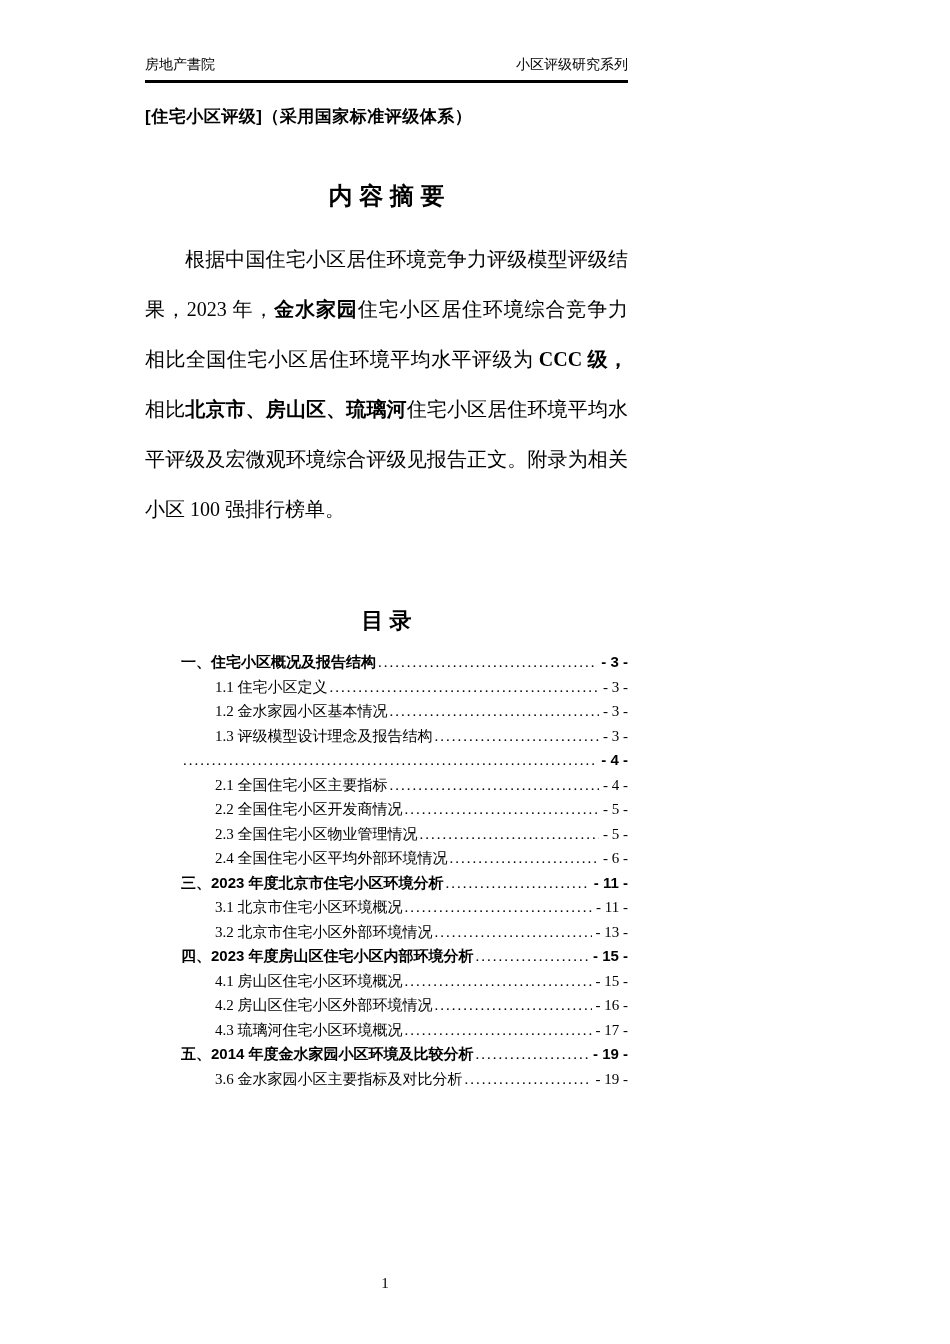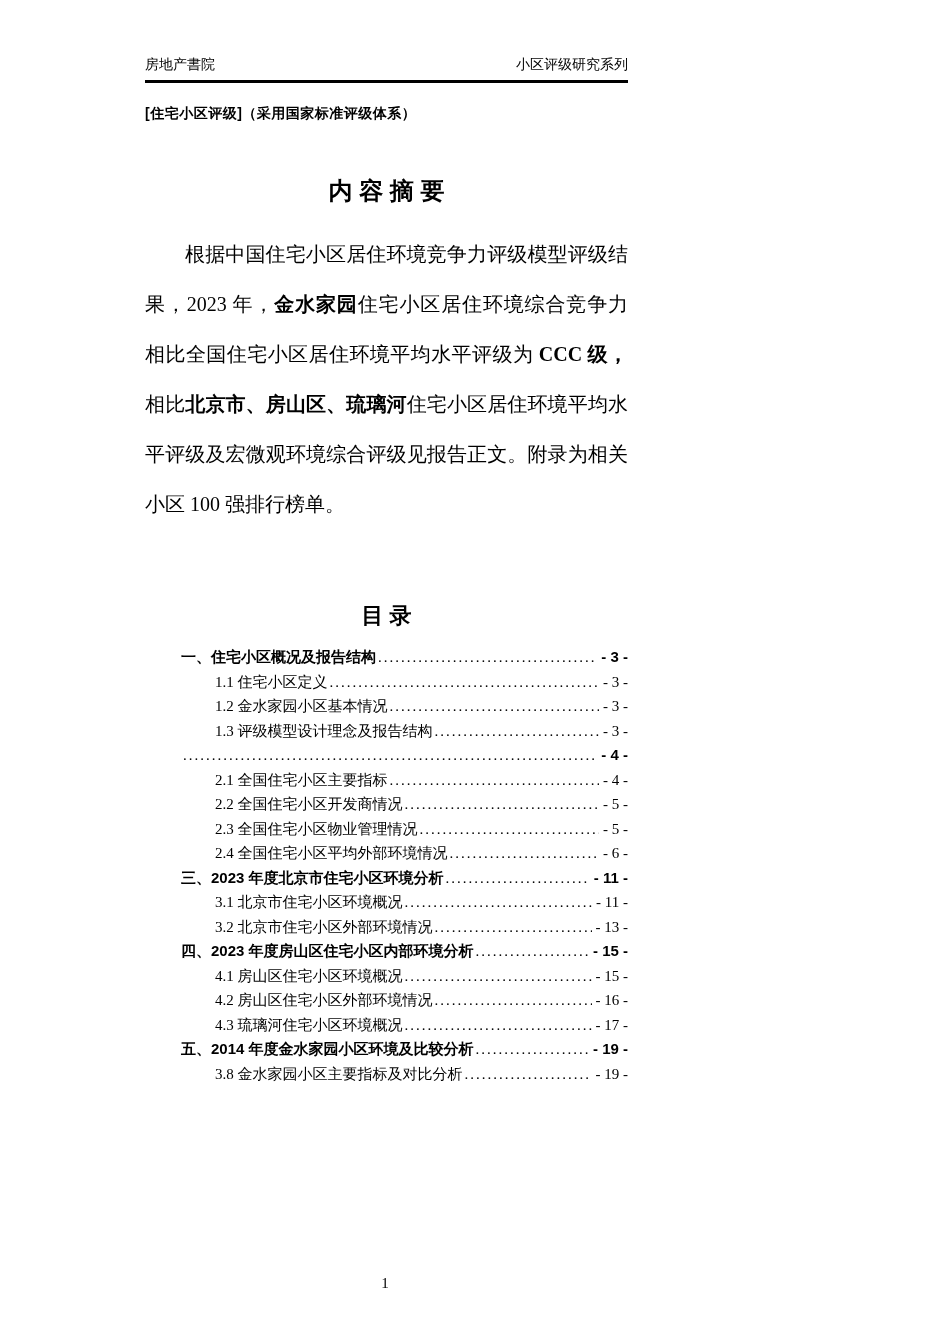--- a/index.html
+++ b/index.html
@@ -24,21 +24,21 @@
     font-family: "Liberation Sans", "DejaVu Sans", sans-serif;
     font-size: 14px;
     padding-bottom: 6px;
     border-bottom: 3px solid #000;
   }
   
   .doc-type {
     margin-top: 22px;
     font-family: "Liberation Sans", "DejaVu Sans", sans-serif;
     font-weight: bold;
-    font-size: 14px;
+    font-size: 17px;
     letter-spacing: 0.5px;
   }
   
   .title-block {
     margin-top: 58px;
     text-align: center;
     color: var(--title-blue, #2222CC);
     font-family: "Liberation Sans", "DejaVu Sans", sans-serif;
   }
   .title-line {
@@ -209,21 +209,21 @@
         <span class="toc-label">4.3 琉璃河住宅小区环境概况</span>
         <span class="toc-dots"></span>
         <span class="toc-page">- 17 -</span>
       </div>
       <div class="toc-row level-1">
         <span class="toc-label">五、2014 年度金水家园小区环境及比较分析</span>
         <span class="toc-dots"></span>
         <span class="toc-page">- 19 -</span>
       </div>
       <div class="toc-row level-2">
-        <span class="toc-label">3.8 金水家园小区主要指标及对比分析</span>
+        <span class="toc-label">3.6 金水家园小区主要指标及对比分析</span>
         <span class="toc-dots"></span>
         <span class="toc-page">- 19 -</span>
       </div>
     </nav>
 
   <footer class="page-footer">
     <span>1</span>
   </footer>
 
 </div>

